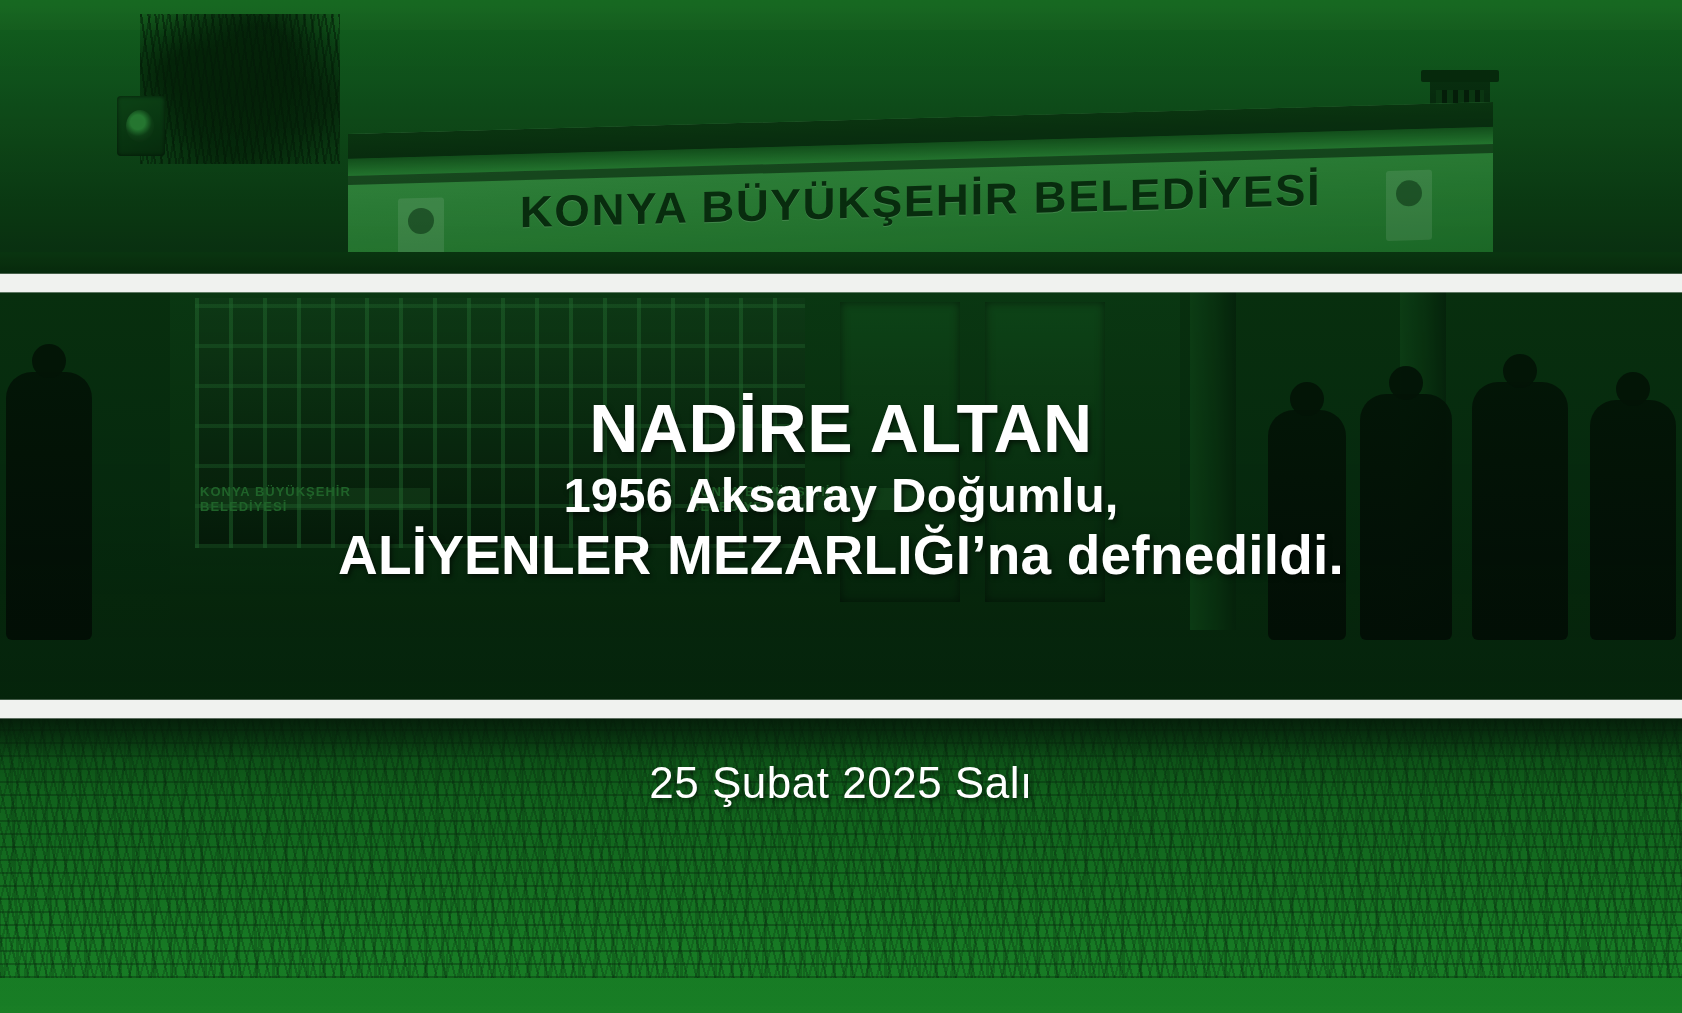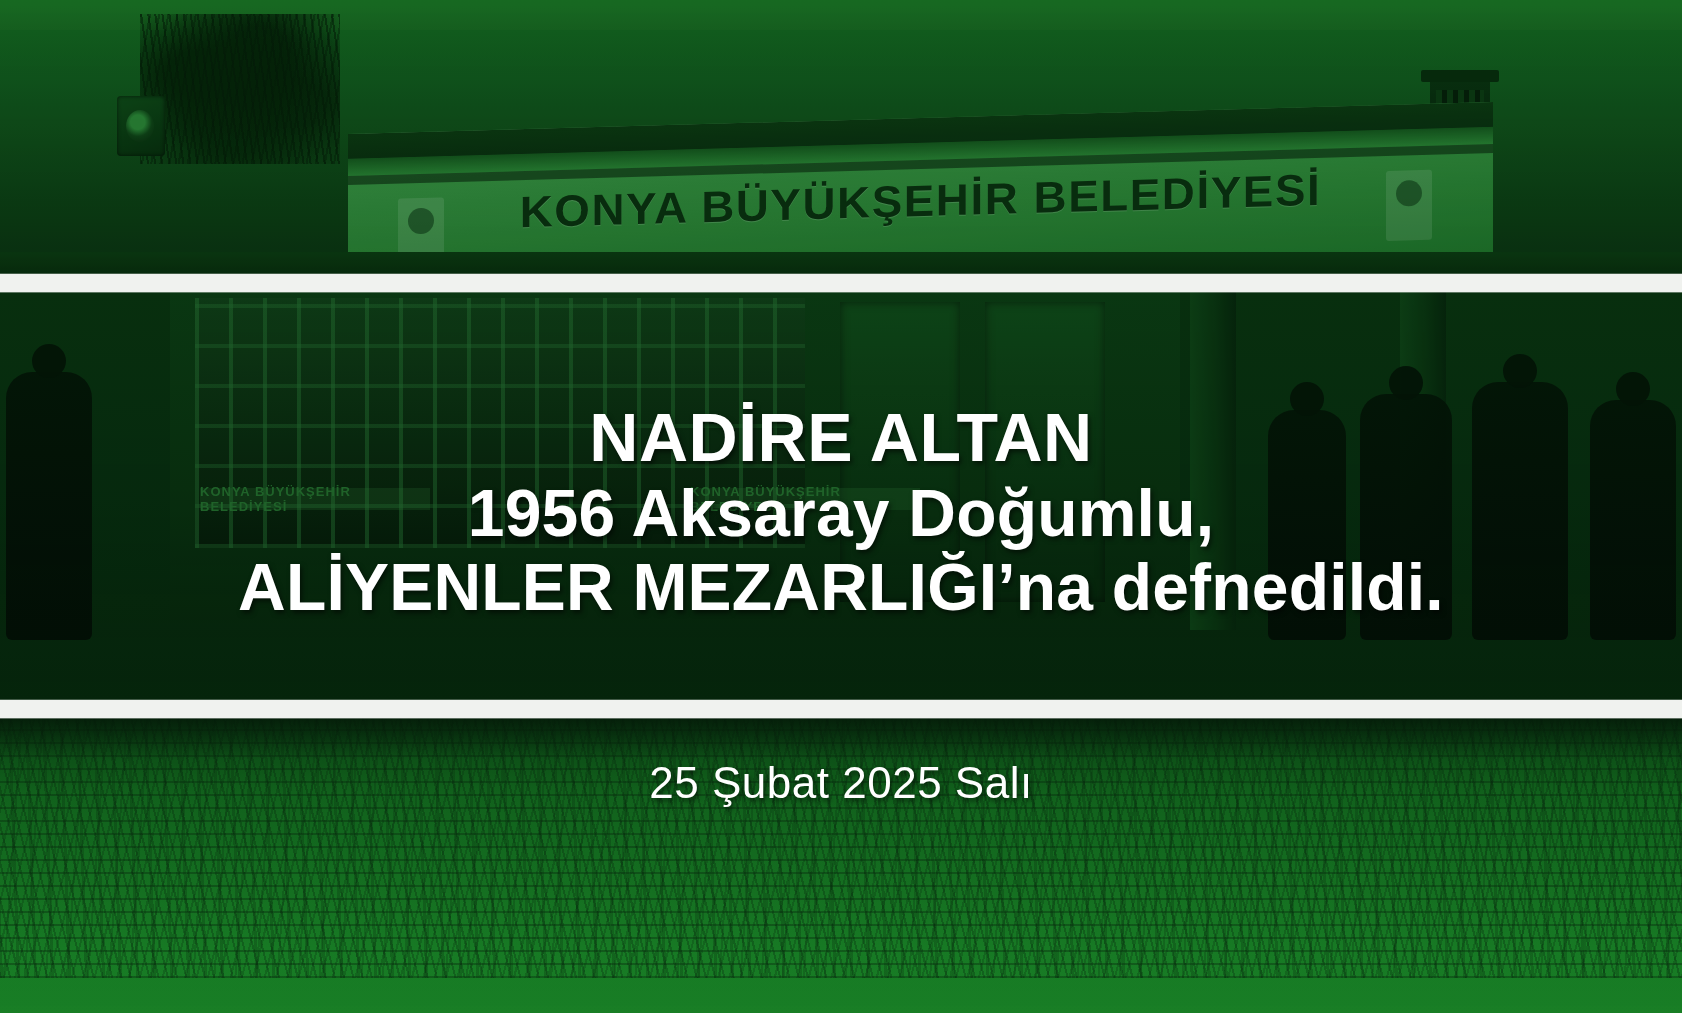--- a/index.html
+++ b/index.html
@@ -254,42 +254,42 @@
     background: #f0f2ef;
     box-shadow: 0 1px 0 rgba(255,255,255,.35), 0 -1px 0 rgba(255,255,255,.25);
     z-index: 6;
   }
   .divider.top { top: 274px; }
   .divider.bottom { top: 700px; }
 
   
   .headline-block {
     position: absolute;
-    left: 0; top: 308px;
+    left: 0; top: 284px;
     width: 100%;
     height: 408px;
     z-index: 8;
     display: flex;
     flex-direction: column;
     align-items: center;
     justify-content: center;
     pointer-events: none;
   }
   .hl {
     color: #ffffff;
     font-family: "Liberation Sans", sans-serif;
     font-weight: 700;
     text-align: center;
     white-space: nowrap;
     text-shadow: 2px 3px 5px rgba(0,0,0,.55);
     line-height: 1.06;
   }
   .hl-1 { font-size: 68px; letter-spacing: 0.5px; margin-bottom: 6px; }
-  .hl-2 { font-size: 66px; letter-spacing: 0.2px; margin-bottom: 4px; }
-  .hl-3 { font-size: 66px; letter-spacing: 0.2px; transform: scaleX(1.0); }
+  .hl-2 { font-size: 49px; letter-spacing: 0.2px; margin-bottom: 4px; }
+  .hl-3 { font-size: 55px; letter-spacing: 0.2px; transform: scaleX(1.0); }
 
   .date-line {
     position: absolute;
     left: 0; top: 758px;
     width: 100%;
     text-align: center;
     z-index: 8;
     color: #ffffff;
     font-family: "Liberation Sans", sans-serif;
     font-weight: 400;

